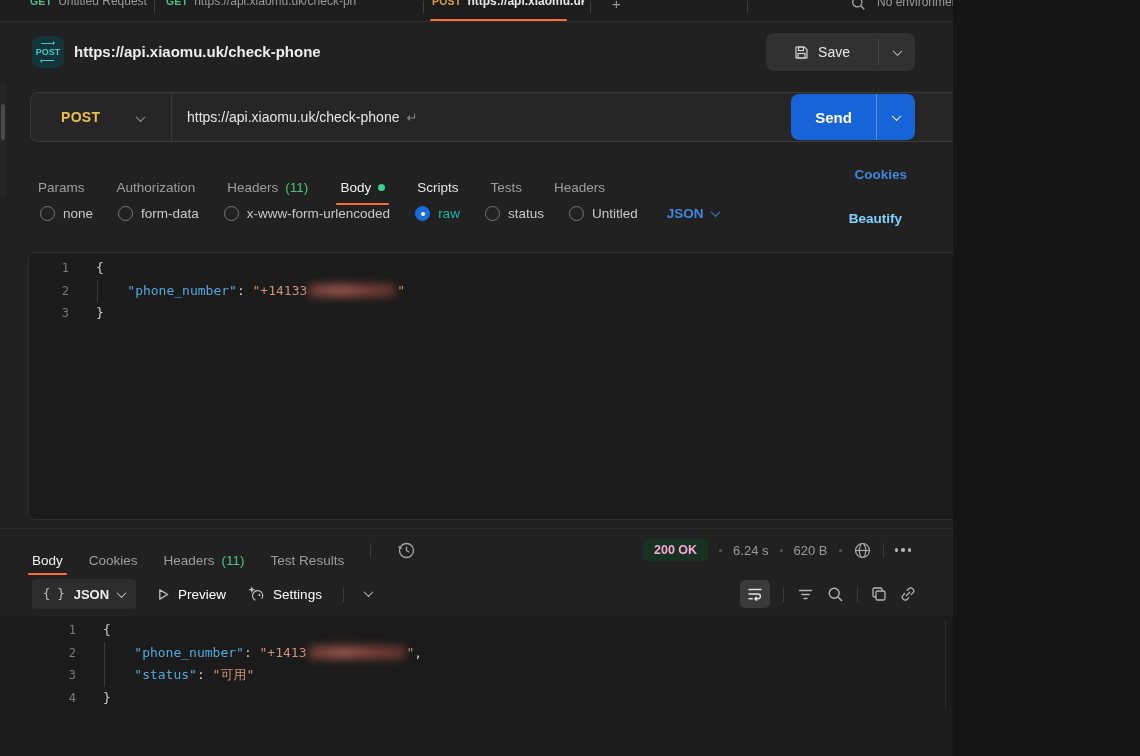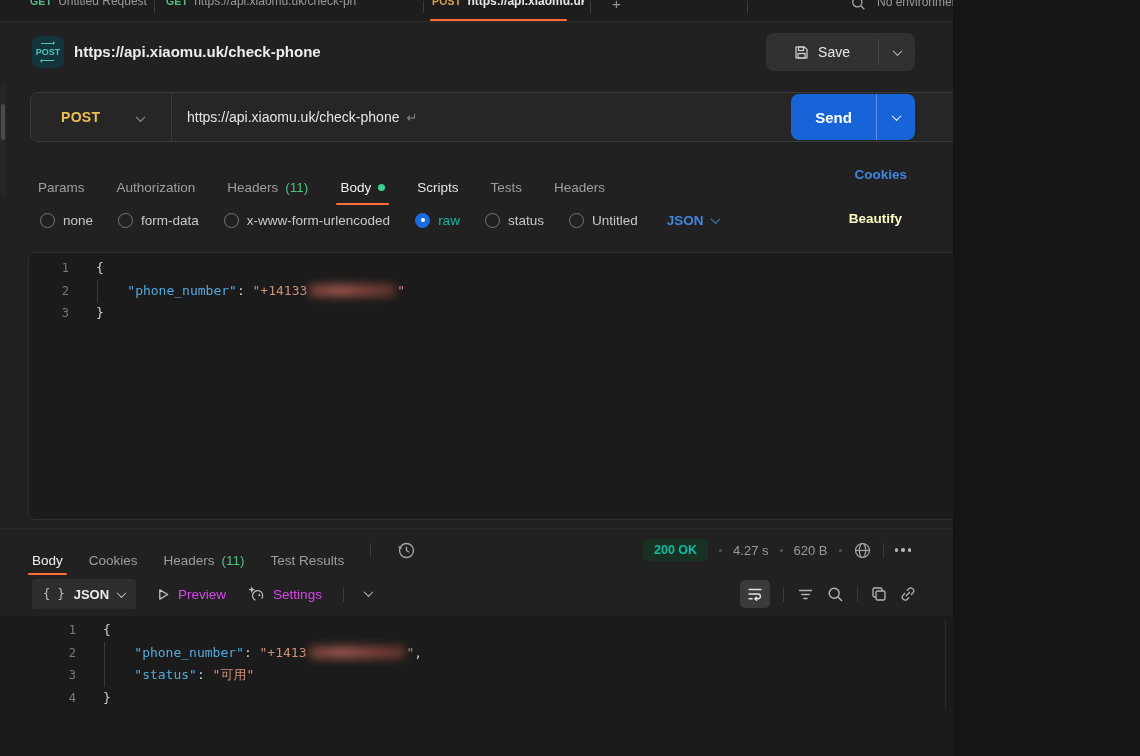--- a/index.html
+++ b/index.html
@@ -53,28 +53,28 @@
   
   .req-tabs { position:absolute; left:38px; top:158px; height:38px; display:flex; gap:32px; align-items:center; font-size:13.5px; color:#9e9e9e; }
   .rtab { position:relative; display:flex; gap:7px; align-items:center; cursor:pointer; white-space:nowrap;margin-top:20px; }
   .rtab .cnt { color:#4ec07e; }
   .rtab.active { color:#f0f0f0; }
   .rtab.active::after { content:""; position:absolute; left:-4px; right:-4px; bottom:-10px; height:2px; background:#ff6c37; border-radius:1px; }
   .rtab.bright { color:#e4e4e4; }
   .gdot { width:7px; height:7px; border-radius:50%; background:#3ecf8e; }
   .cookies-link { position:absolute; right:46px; top:167px; font-size:13.5px; font-weight:600; color:#4086e0; cursor:pointer; }
   
-  .modes { position:absolute; left:40px; top:206px; height:28px; display:flex; align-items:center; gap:25px; font-size:13.5px; color:#c9c9c9; }
+  .modes { position:absolute; left:40px; top:206px; height:28px; display:flex; align-items:flex-start; gap:25px; font-size:13.5px; color:#c9c9c9; }
   .mode { display:flex; align-items:center; gap:8px; cursor:pointer; white-space:nowrap; }
   .radio { position:relative; width:15px; height:15px; border:1px solid #767676; border-radius:50%; flex:none; }
   .mode.sel .radio { background:#1a6ce2; border-color:#1a6ce2; }
   .mode.sel .radio::after { content:""; position:absolute; inset:4.5px; background:#fff; border-radius:50%; }
   .mode.sel { color:#14b8a6; }
   .fmt-dd { display:flex; align-items:center; gap:9px; color:#4086e0; font-weight:600; margin-left:4px; cursor:pointer; }
-  .beautify-link { position:absolute; right:51px; top:211px; font-size:13.5px; font-weight:600; color:#fef9c3; cursor:pointer;margin-left:42px; }
+  .beautify-link { position:absolute; right:51px; top:211px; font-size:13.5px; font-weight:600; color:#7dd3fc; cursor:pointer;margin-left:42px; }
   
   .editor { position:absolute; left:28px; top:252px; width:1084px; height:268px; background:#1b1b1b; border:1px solid #2e2e2e; border-radius:6px;
     font-family:"DejaVu Sans Mono", monospace; font-size:13px; color:#cfcfcf; }
   .rows { position:absolute; top:4px; left:0; right:22px; }
   .crow { display:flex; height:22.5px; line-height:22.5px; }
   .ln { width:40px; text-align:right; color:#7a7a7a; font-size:12px; flex:none; }
   .cd { padding-left:27px; white-space:pre; }
   .k { color:#54a9dd; }
   .s { color:#ce9178; }
   .redact { display:inline-block; width:86px; height:13px; margin:0 2px; border-radius:2px; vertical-align:-2px;
@@ -86,29 +86,29 @@
   .ed-handle { position:absolute; right:4px; top:22px; width:11px; height:5px; border-radius:2px; background:#9b9b9b; }
   .postbot { position:absolute; right:36px; bottom:8px; width:36px; height:36px; border-radius:10px; background:#232323; border:1px solid #3a3a3a;
     display:flex; align-items:center; justify-content:center; cursor:pointer; }
   .outer-line { position:absolute; left:1124px; top:252px; height:268px; width:1px; background:#272727; }
   
   .h-sep { position:absolute; left:0; top:528px; width:1140px; height:1px; background:#2c2c2c; }
   .resp-tabs { position:absolute; left:32px; top:535px; height:30px; display:flex; gap:26px; align-items:center; font-size:13.5px; color:#9e9e9e; }
   .resp-tabs .rtab.active::after { bottom:-7px; }
   .vd14 { width:1px; height:15px; background:#3a3a3a; }
   .resp-meta { position:absolute; right:42px; top:536px; height:28px; display:flex; align-items:center; gap:11px; font-size:13px; color:#9a9a9a; }
-  .badge-200 { background:#173122; color:#14b8a6; font-size:12.5px; font-weight:600; padding:4px 11px; border-radius:4px; }
+  .badge-200 { background:#173122; color:#f9a8d4; font-size:12.5px; font-weight:600; padding:4px 11px; border-radius:4px; }
   .msep { width:3px; height:3px; border-radius:50%; background:#555; }
   .dots3 { display:flex; gap:3px; align-items:center; cursor:pointer; }
   .dots3 i { width:3.5px; height:3.5px; border-radius:50%; background:#b5b5b5; }
   .resp-tools { position:absolute; left:32px; top:579px; height:30px; display:flex; align-items:center; gap:21px; }
   .json-btn { display:flex; align-items:center; gap:9px; height:30px; padding:0 11px; background:#2d2d2d; border-radius:4px; cursor:pointer; }
   .braces { font-family:"DejaVu Sans Mono", monospace; font-size:12px; color:#c0c0c0; }
   .json-btn .lbl { font-size:13px; font-weight:600; color:#ececec; }
-  .tool-item { display:flex; align-items:center; gap:8px; font-size:13.5px; color:#d946ef; cursor:pointer;justify-content:center; }
+  .tool-item { display:flex; align-items:center; gap:8px; font-size:13.5px; color:#ffffff; cursor:pointer;justify-content:center; }
   .resp-tools-r { position:absolute; right:37px; top:579px; height:30px; display:flex; align-items:center; gap:13px; }
   .wrap-btn { width:30px; height:28px; background:#3a3a3a; border-radius:5px; display:flex; align-items:center; justify-content:center; cursor:pointer; }
   .icon-btn { display:flex; align-items:center; justify-content:center; cursor:pointer; }
   .resp-code { position:absolute; left:0; top:616px; width:1140px; height:140px; background:#1b1b1b;
     font-family:"DejaVu Sans Mono", monospace; font-size:13px; color:#cfcfcf; }
   .resp-code .rows { top:3px; right:10px; }
   .resp-code .ln { width:76px; }
   .g-resp { left:104px; top:26px; height:45px; }
   .resp-scroll { position:absolute; right:7px; top:620px; width:1px; height:90px; background:#2c2c2c; }
   svg { display:block; }
@@ -300,21 +300,21 @@
         <circle cx="9.5" cy="9.5" r="7"></circle>
         <path d="M9.5 5.7 V9.5 L12.2 11.2"></path>
         <path d="M2.5 7.5 L2 5 M2.5 7.5 L5 7" stroke-width="1.1"></path>
       </svg>
     </div>
   </div>
 
   <div class="resp-meta">
     <span class="badge-200">200 OK</span>
     <span class="msep"></span>
-    <span>4.27 s</span>
+    <span>6.24 s</span>
     <span class="msep"></span>
     <span>620 B</span>
     <span class="msep"></span>
     <span class="icon-btn">
       <svg width="19" height="19" viewBox="0 0 19 19" fill="none" stroke="#a8a8a8" stroke-width="1.2">
         <circle cx="9.5" cy="9.5" r="7"></circle>
         <ellipse cx="9.5" cy="9.5" rx="3.2" ry="7"></ellipse>
         <path d="M2.5 9.5 H16.5"></path>
       </svg>
     </span>

